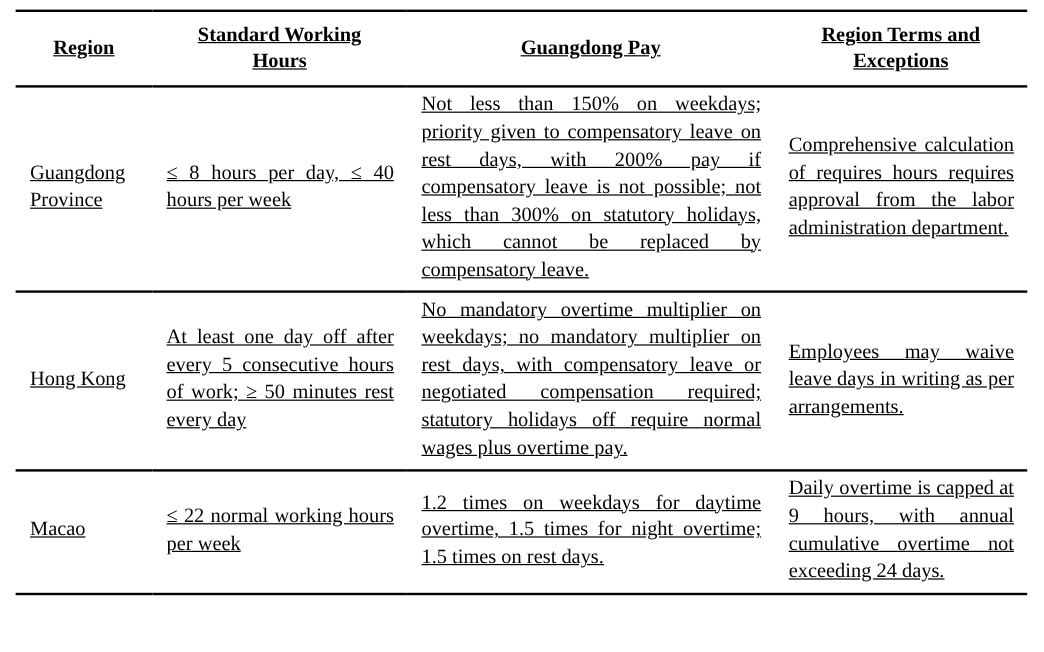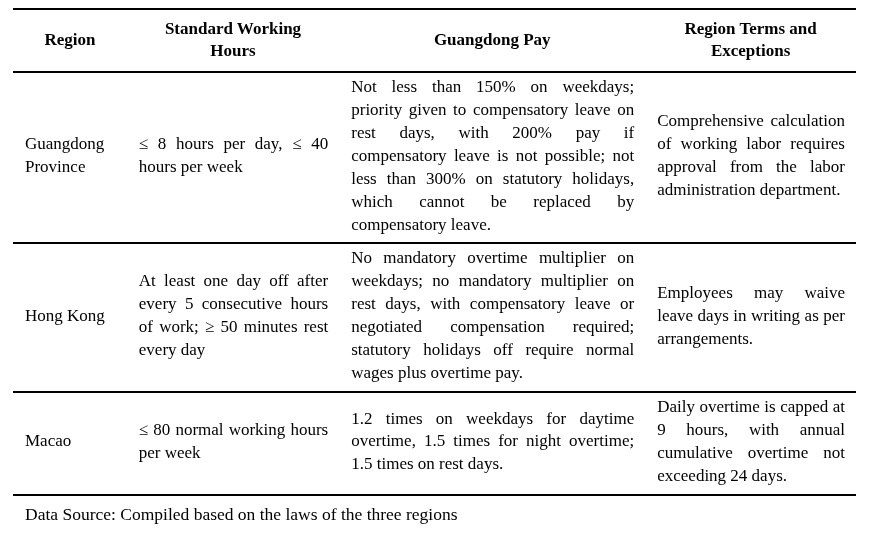--- a/index.html
+++ b/index.html
@@ -6,20 +6,21 @@
   html, body {
     width: 870px; height: 543px;
     background: #ffffff;
     font-family: "Liberation Serif", "DejaVu Serif", serif;
     color: #000000;
     overflow: hidden;
   }
   .page {
     width: 838px; height: 543px;
     padding: 8px 13px 0 13px;
+    text-decoration: underline;
   }
   table.rules {
     width: 843px;
     border-collapse: collapse;
     table-layout: fixed;
     border-top: 2px solid #000;
     border-bottom: 2px solid #000;
   }
   col.c-region  { width: 13.5%; }
   col.c-hours   { width: 25.2%; }
@@ -68,30 +69,29 @@
         <th>Standard Working Hours</th>
         <th>Guangdong Pay</th>
         <th>Region Terms and Exceptions</th>
       </tr>
     </thead>
     <tbody>
       <tr>
         <td class="cell-region">Guangdong Province</td>
         <td class="cell-just">≤ 8 hours per day, ≤ 40 hours per week</td>
         <td class="cell-just">Not less than 150% on weekdays; priority given to compensatory leave on rest days, with 200% pay if compensatory leave is not possible; not less than 300% on statutory holidays, which cannot be replaced by compensatory leave.</td>
-        <td class="cell-just">Comprehensive calculation of working labor requires approval from the labor administration department.</td>
+        <td class="cell-just">Comprehensive calculation of requires hours requires approval from the labor administration department.</td>
       </tr>
       <tr>
         <td class="cell-region">Hong Kong</td>
         <td class="cell-just">At least one day off after every 5 consecutive hours of work; ≥ 50 minutes rest every day</td>
         <td class="cell-just">No mandatory overtime multiplier on weekdays; no mandatory multiplier on rest days, with compensatory leave or negotiated compensation required; statutory holidays off require normal wages plus overtime pay.</td>
         <td class="cell-just">Employees may waive leave days in writing as per arrangements.</td>
       </tr>
       <tr>
         <td class="cell-region">Macao</td>
-        <td class="cell-just">≤ 80 normal working hours per week</td>
+        <td class="cell-just">≤ 22 normal working hours per week</td>
         <td class="cell-just">1.2 times on weekdays for daytime overtime, 1.5 times for night overtime; 1.5 times on rest days.</td>
         <td class="cell-just">Daily overtime is capped at 9 hours, with annual cumulative overtime not exceeding 24 days.</td>
       </tr>
     </tbody>
   </table>
-  <div class="footer-note">Data Source: Compiled based on the laws of the three regions</div>
 </div>
 
 </body></html>

